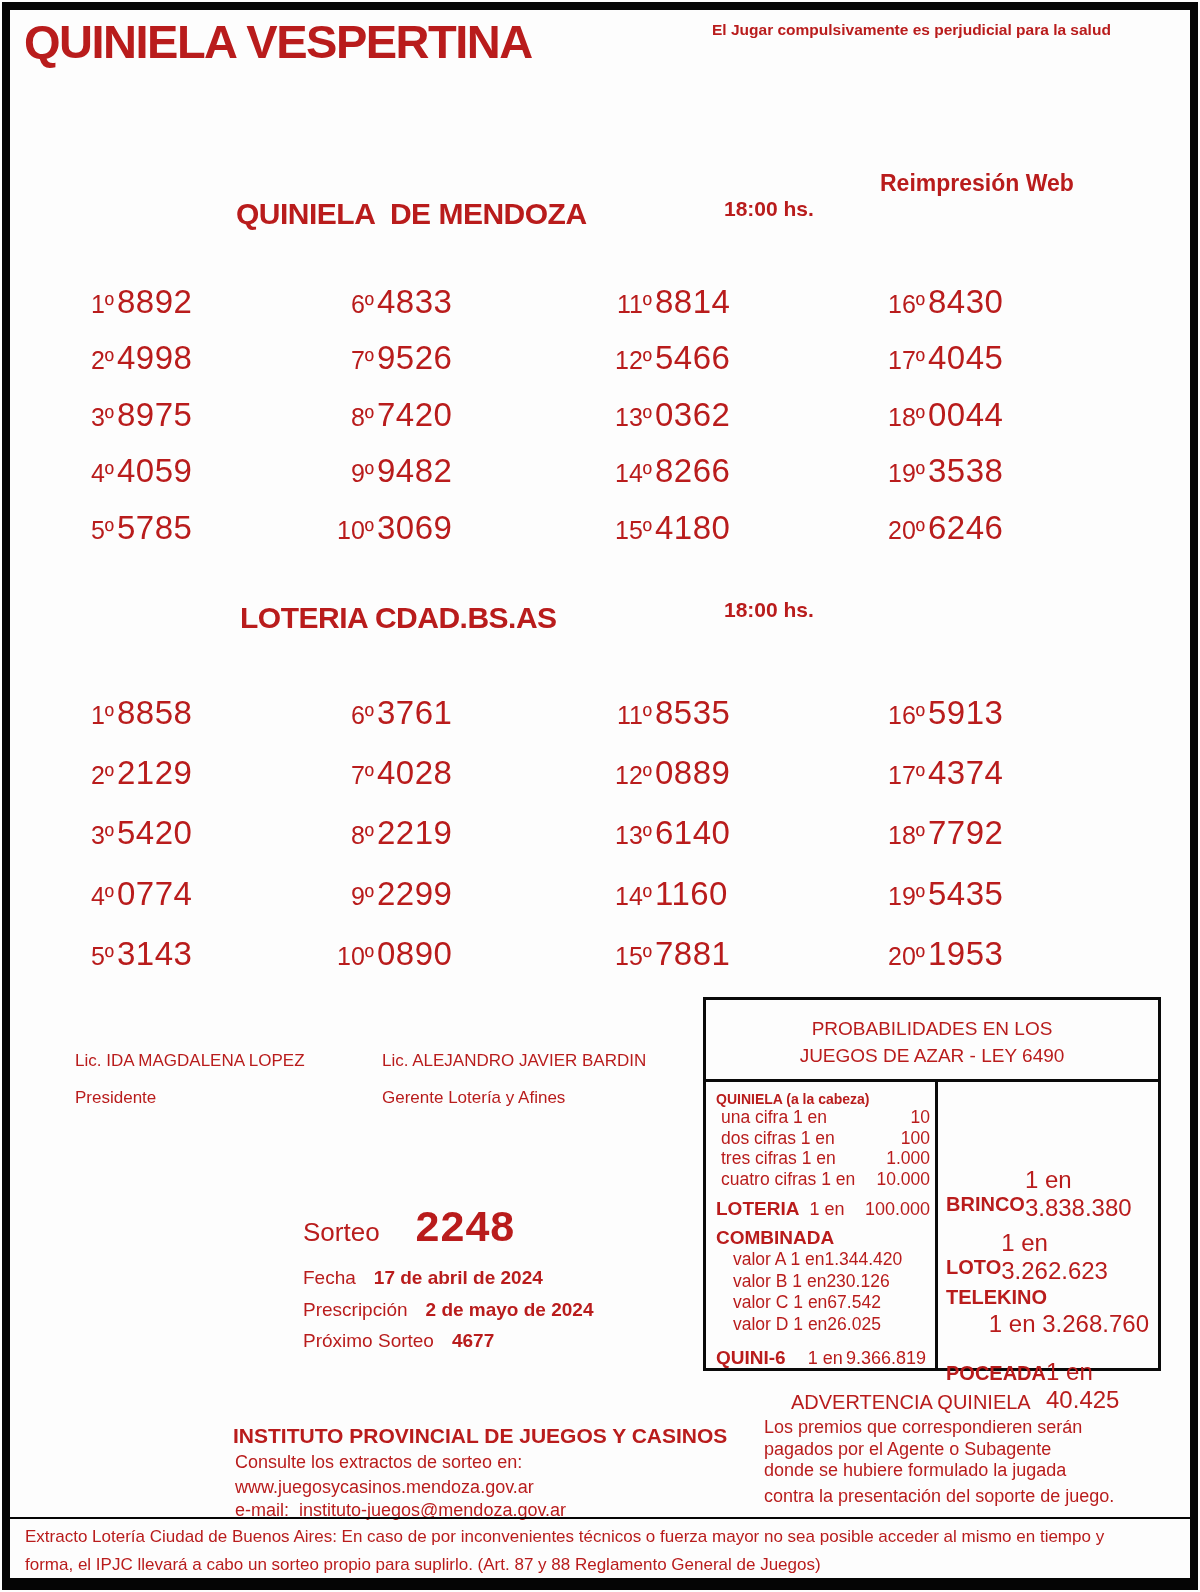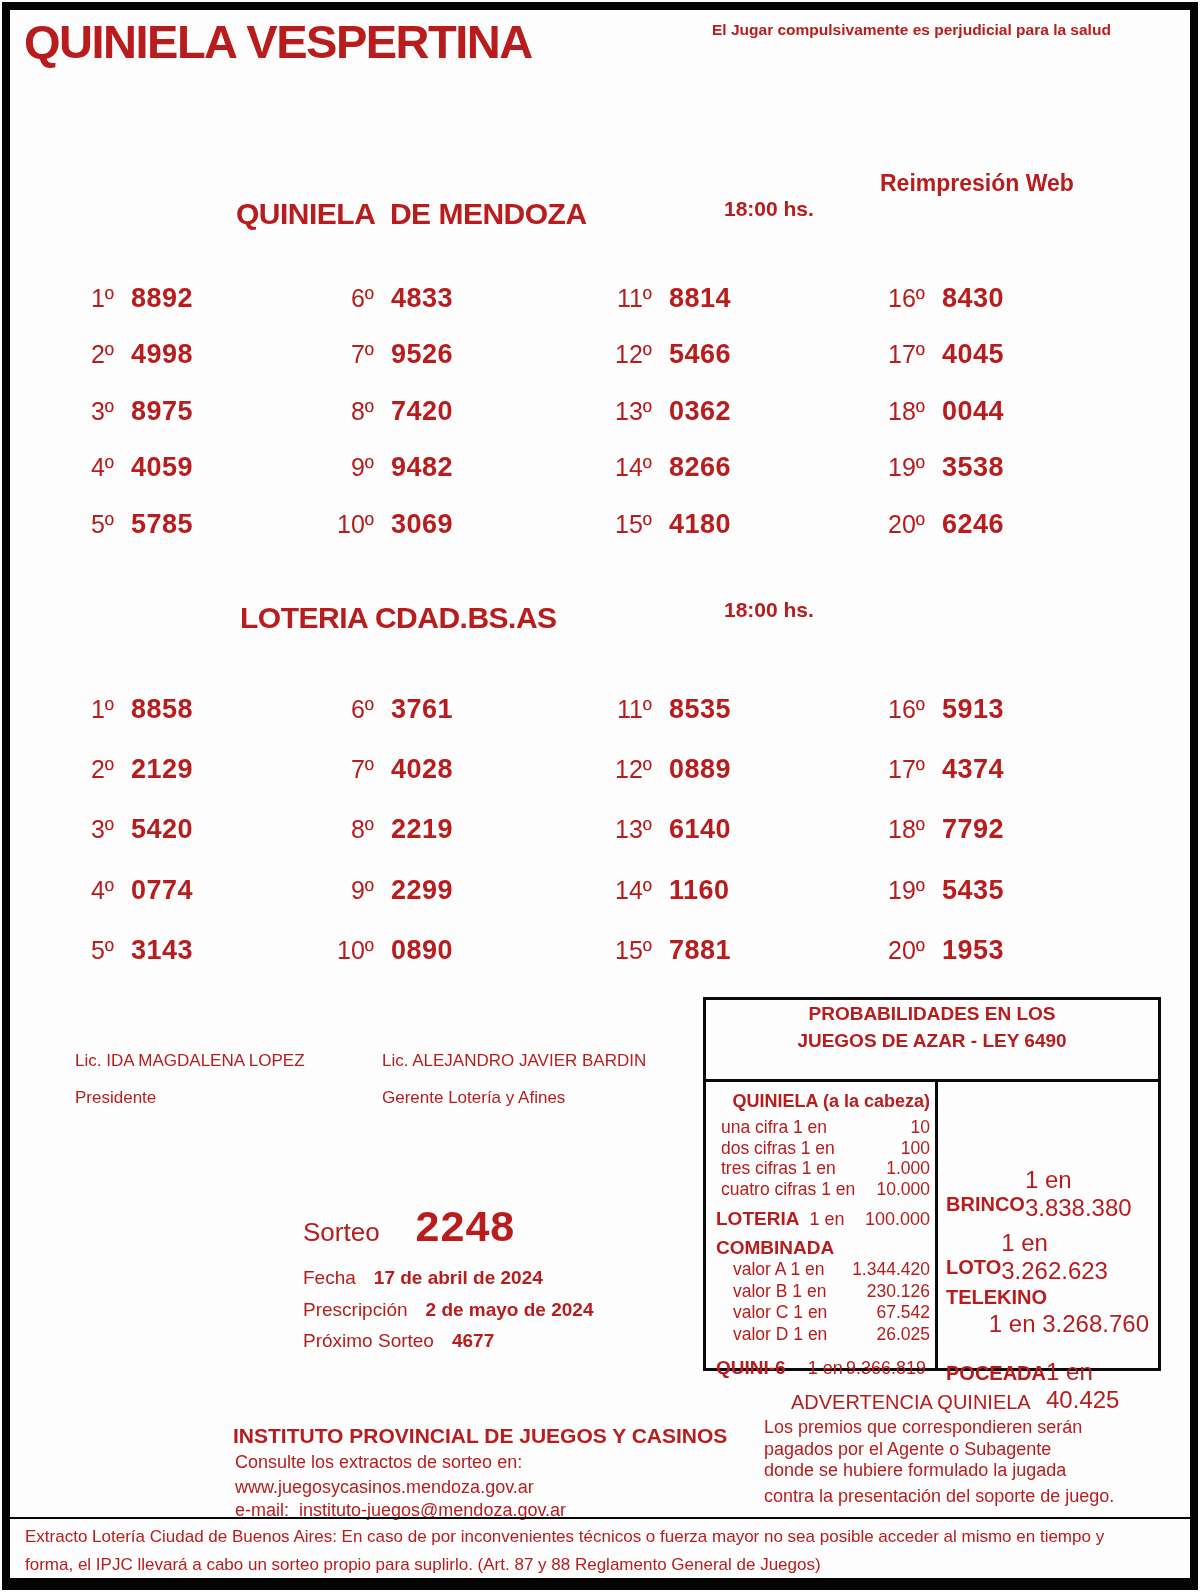--- a/index.html
+++ b/index.html
@@ -29,44 +29,44 @@
   .m-heading{left:236px;top:197px;}
   .m-time{left:724px;top:197px;}
   .b-heading{left:240px;top:601px;}
   .b-time{left:724px;top:598px;}
 
   .results-col{position:absolute;display:flex;flex-direction:column;}
   .cell{display:flex;align-items:baseline;}
   .m-grid .cell{height:56.4px;}
   .b-grid .cell{height:60.2px;}
   .rank{font-size:25px;text-align:right;flex:none;}
-  .num{font-size:27px;font-weight:700;margin-left:17px;letter-spacing:0.5px;}
+  .num{font-size:33px;font-weight:400;margin-left:3px;letter-spacing:0.5px;}
   .rw1{width:30px}.rw2{width:46px}.rw3{width:52px}.rw4{width:57px}
 
   .official-name{font-size:17px;}
   .official-role{font-size:17px;}
 
   .sorteo-row{left:303px;top:1202px;display:flex;align-items:baseline;}
   .sorteo-label{font-size:26px;}
   .sorteo-number{font-size:43px;font-weight:700;margin-left:36px;letter-spacing:1px;}
   .info-line{font-size:19px;display:flex;align-items:baseline;}
   .info-line .lbl{font-weight:400;}
   .info-line .val{font-weight:700;margin-left:18px;}
 
   .probbox{left:703px;top:997px;width:458px;height:374px;border:3px solid #0a0a0a;box-sizing:border-box;}
-  .pb-header{height:82px;border-bottom:3px solid #0a0a0a;text-align:center;font-weight:700;font-size:19px;line-height:27px;box-sizing:border-box;}
+  .pb-header{height:82px;border-bottom:3px solid #0a0a0a;text-align:center;font-weight:400;font-size:19px;padding-top:15px;line-height:27px;box-sizing:border-box;}
   .pb-body{position:relative;height:286px;}
   .pb-divider{position:absolute;left:229px;top:0;bottom:0;width:3px;background:#0a0a0a;}
   .pb-left{position:absolute;left:10px;top:9px;width:214px;}
-  .pq-h{font-weight:700;font-size:18px;margin-bottom:5px;text-align:right;}
+  .pq-h{font-weight:700;font-size:14px;}
   .prow{display:flex;justify-content:space-between;font-size:17.5px;line-height:20.5px;padding-left:5px;}
   .loteria-row{display:flex;justify-content:space-between;font-size:18px;margin-top:9px;align-items:baseline;}
   .loteria-row b{font-size:19px;}
   .combinada-h{font-weight:700;font-size:19px;margin-top:7px;}
-  .vrow{display:flex;justify-content:space-between;font-size:17.5px;line-height:21.5px;padding-left:17px;}
+  .vrow{display:flex;justify-content:flex-start;font-size:17.5px;line-height:21.5px;padding-left:17px;}
   .vrow:first-of-type{margin-top:4px;}
   .quini-row{display:flex;font-size:18px;margin-top:12px;align-items:baseline;}
   .quini-row b{font-size:19px;}
   .quini-row .mid{margin-left:22px;}
   .quini-row .qval{margin-left:auto;margin-right:4px;}
   .pb-right{position:absolute;left:240px;top:78px;width:203px;}
   .gname{font-weight:700;font-size:20px;}
   .gval{font-size:24px;}
   .g-split{display:flex;justify-content:space-between;align-items:flex-end;margin-bottom:7px;}
   .g-split .gval{position:relative;top:6px;}

